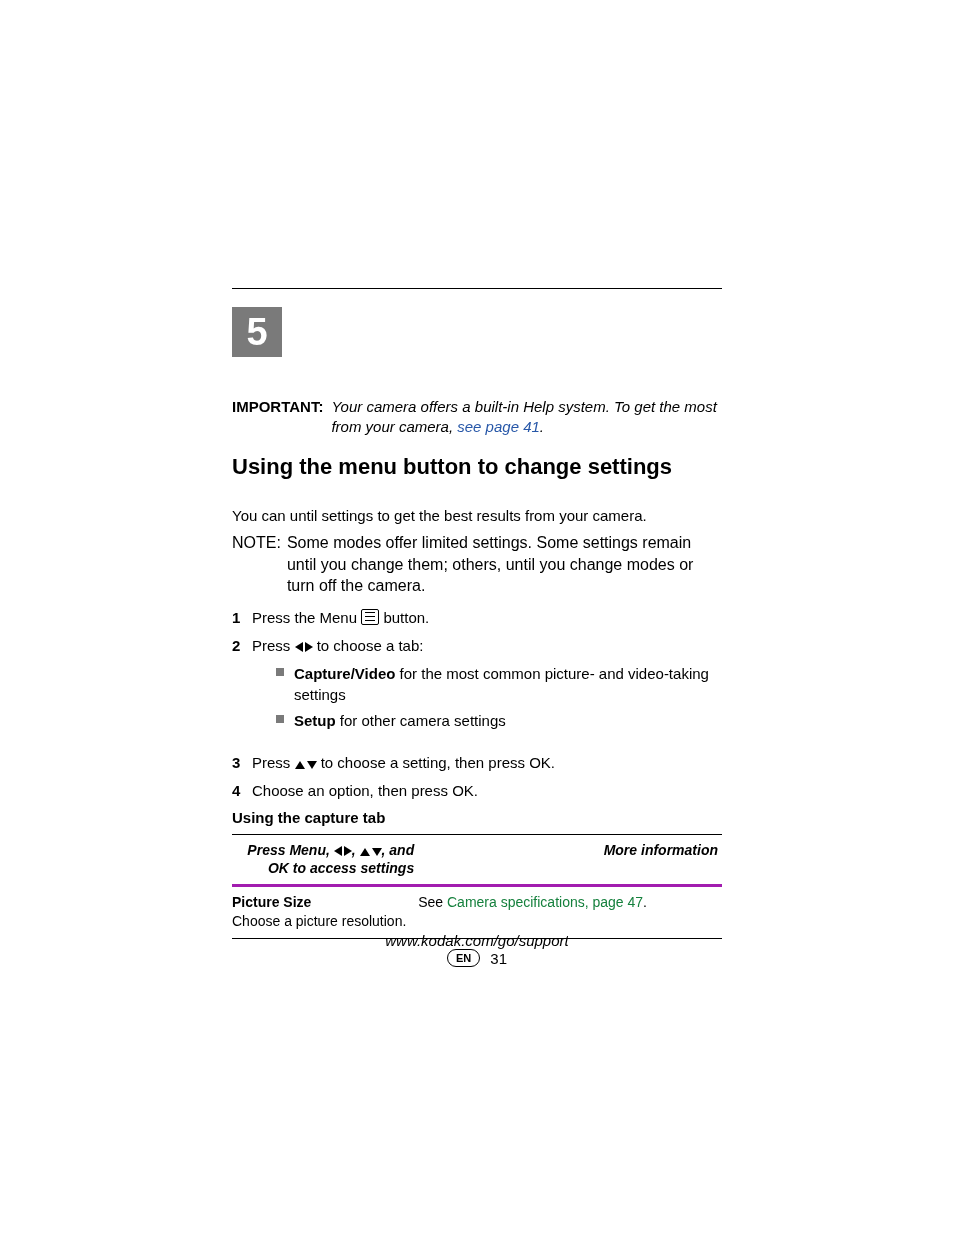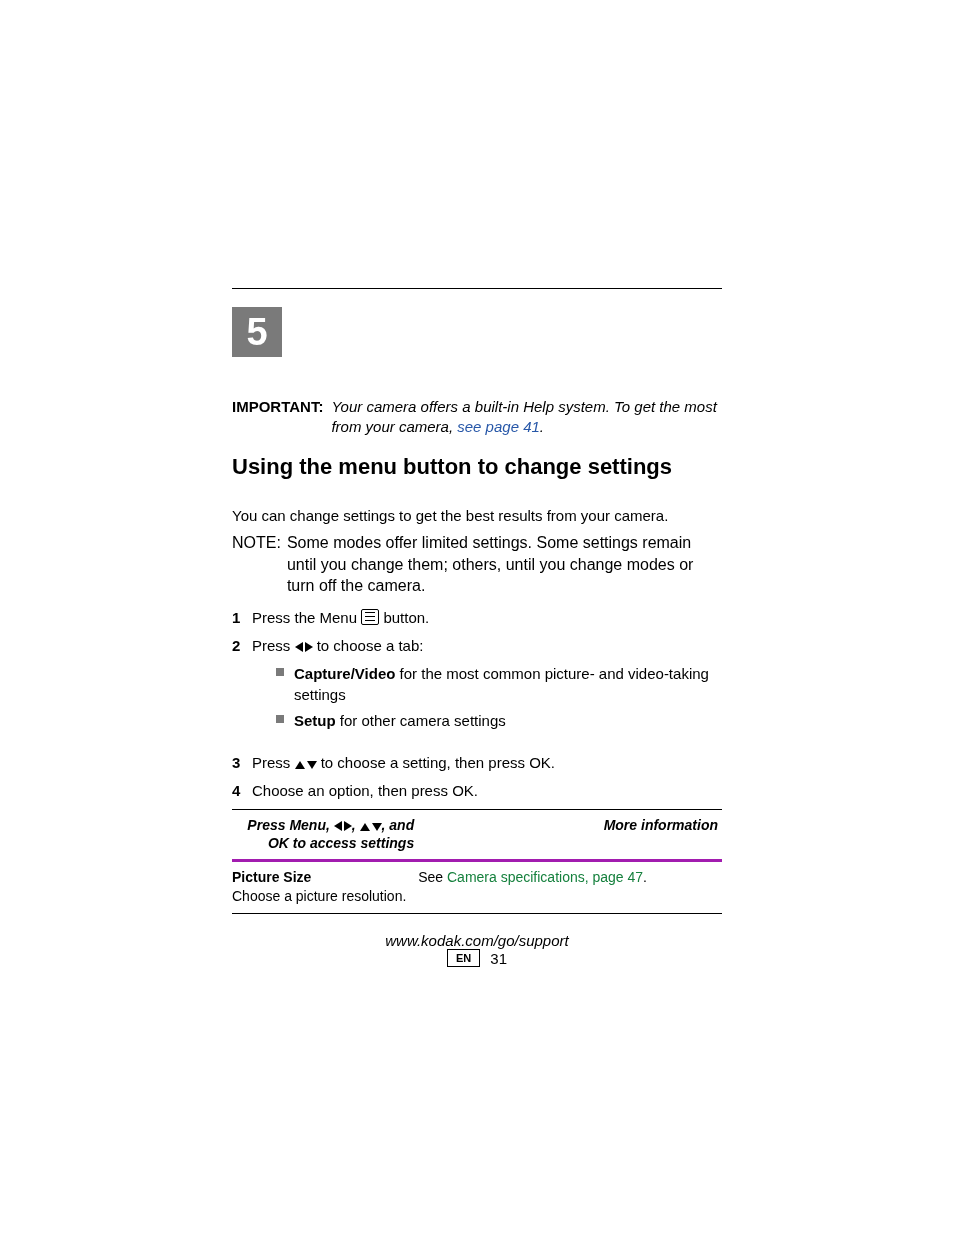--- a/index.html
+++ b/index.html
@@ -185,21 +185,21 @@
     display: flex;
     justify-content: space-between;
     align-items: center;
     font-size: 15px;
     flex-direction: column;
   }
   .footer .url { font-style: italic; }
   .footer .right { display:flex; align-items:center; gap:10px;}
   .lang-badge {
     border: 1.3px solid #000;
-    border-radius: 0;
+    border-radius: 9px;
     padding: 0 8px;
     font-size: 11px;
     font-weight: 700;
     line-height: 16px;
     height: 16px;
     display:inline-flex;
     align-items:center;
   }
   .page-num { font-size: 15px; }
 </style>
@@ -216,21 +216,21 @@
   </div>
 
   <div class="important-block">
     <div class="important-label">IMPORTANT:</div>
     <div class="important-text">
       <span>Your camera offers a built-in Help system. To get the most from your camera, </span><span class="link">see page 41</span><span>.</span>
     </div>
   </div>
 
   <div class="h2">Using the menu button to change settings</div>
-  <div class="body-text">You can change settings to get the best results from your camera.</div>
+  <div class="body-text">You can until settings to get the best results from your camera.</div>
 
   <div class="note-block">
     <div class="note-label">NOTE:</div>
     <div class="note-text">Some modes offer limited settings. Some settings remain until you change them; others, until you change modes or turn off the camera.</div>
   </div>
 
   <ol class="steps">
     <li>
       <span>Press the Menu </span><span class="icon-menu"><span></span><span></span><span></span></span><span> button.</span>
     </li>
@@ -246,20 +246,21 @@
       </ul>
     </li>
     <li>
       <span>Press </span><span><span class="tri tri-up"></span><span class="tri tri-down"></span></span><span> to choose a setting, then press OK.</span>
     </li>
     <li>
       <span>Choose an option, then press OK.</span>
     </li>
   </ol>
 
+  <div class="subhead">Using the capture tab</div>
 
   <table class="settings">
     <colgroup>
         <col class="col1">
         <col class="col2">
       </colgroup>
     <thead>
       <tr>
         <th>
           <span>Press Menu, </span><span><span class="tri tri-left"></span><span class="tri tri-right"></span></span><span>, </span><span><span class="tri tri-up"></span><span class="tri tri-down"></span></span><span>, and OK to access settings</span>

